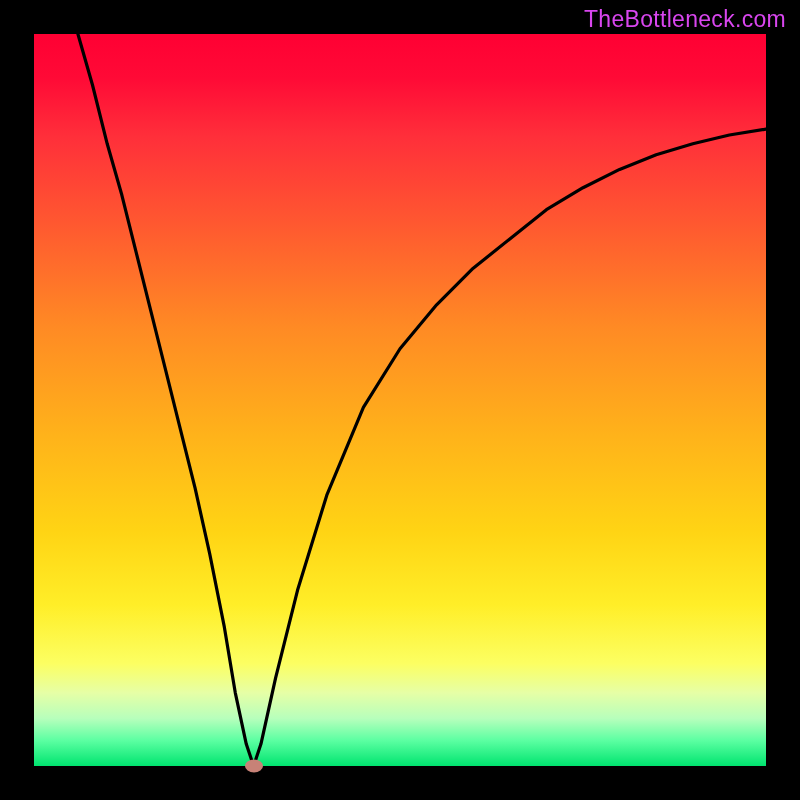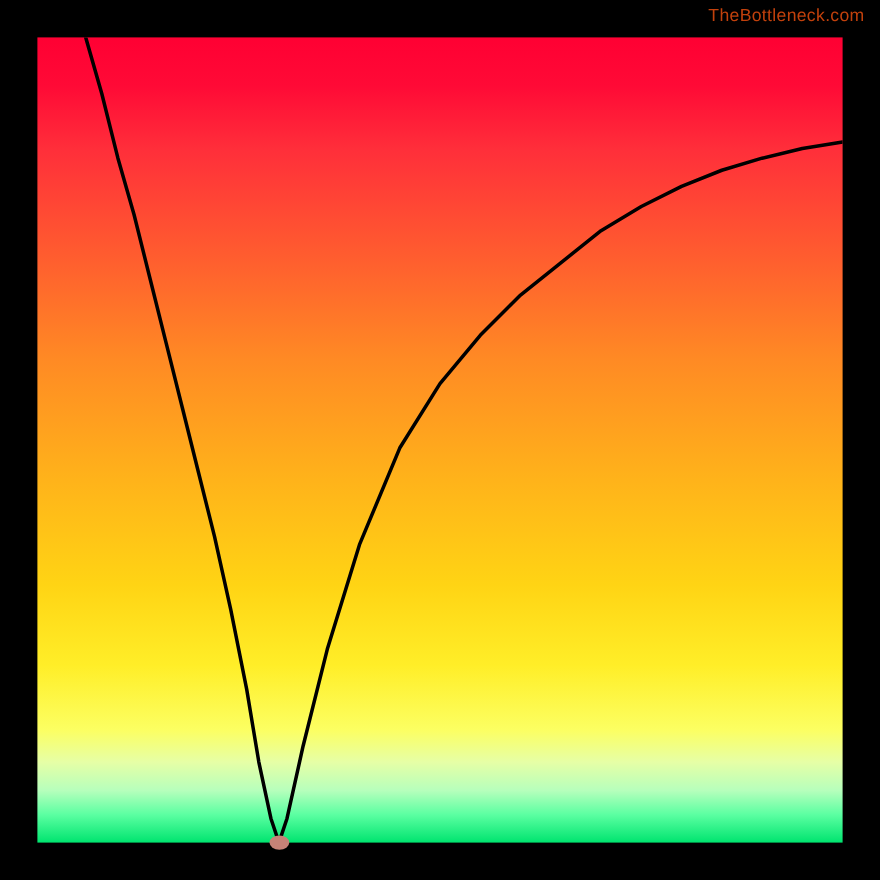--- a/index.html
+++ b/index.html
@@ -14,22 +14,22 @@
   .outer {
     position: relative;
     width: 800px;
     height: 800px;
     background: #000;
   }
   .watermark {
     position: absolute;
     top: 6px;
     right: 14px;
-    color: #c2410c;
-    font-size: 16px;
+    color: #d946ef;
+    font-size: 23px;
     font-weight: 400;
     letter-spacing: 0.3px;
     z-index: 40;
   }
   .plot-frame {
     position: absolute;
     left: 34px;
     top: 34px;
     width: 732px;
     height: 732px;

